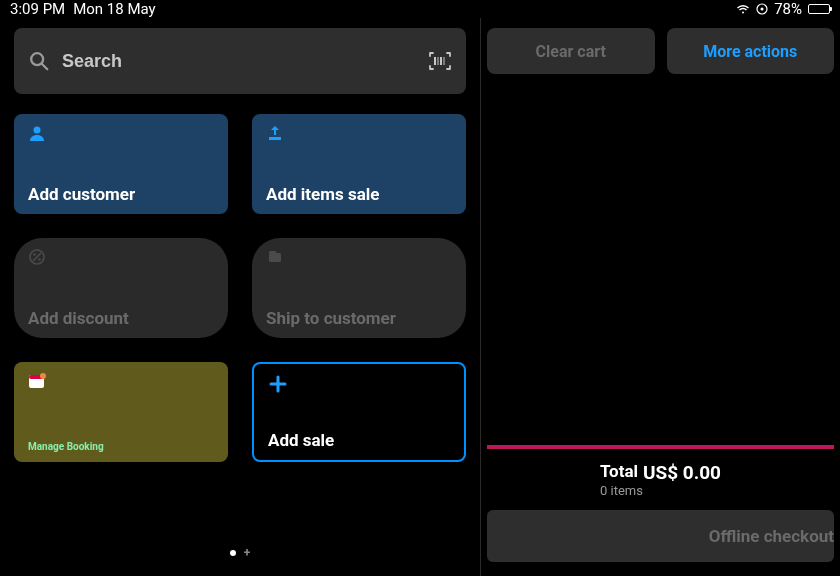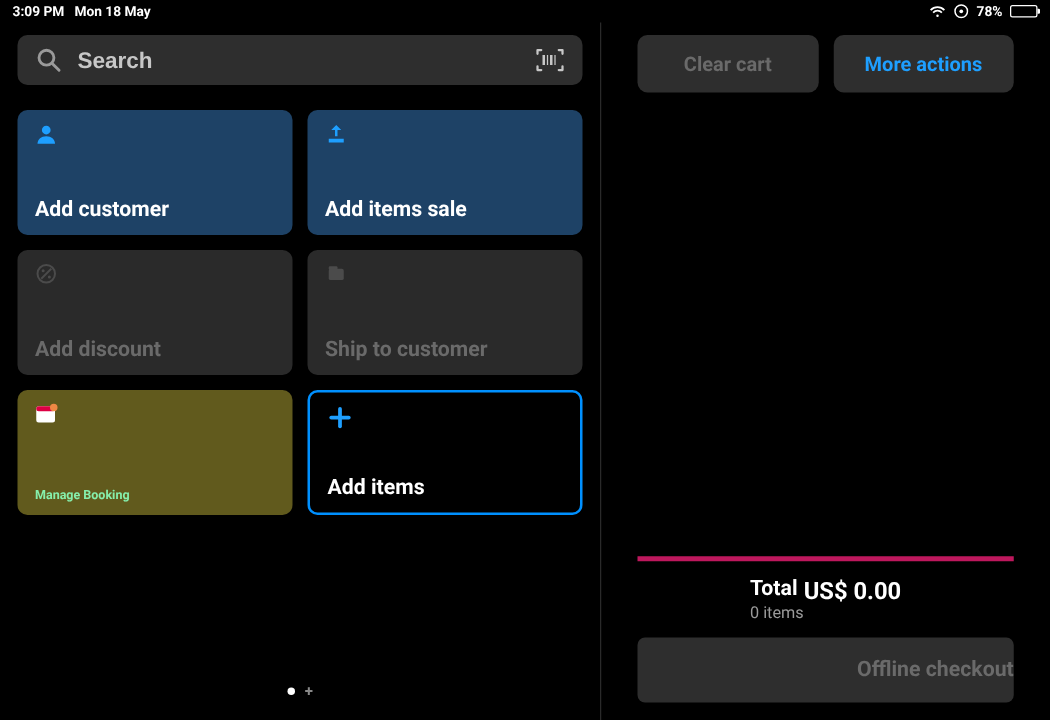--- a/index.html
+++ b/index.html
@@ -9,22 +9,22 @@
     font-family: -apple-system, BlinkMacSystemFont, "Segoe UI", Roboto, sans-serif;
     color: #fff;
     overflow: hidden;
     position: relative;
   }
   .status-bar {
     height: 18px;
     display: flex;
     align-items: center;
     padding: 0 10px;
-    font-size: 11px;
-    font-weight: 700;
+    font-size: 15px;
+    font-weight: 400;
     color: #fff;
   }
   .status-left { display: flex; gap: 8px; }
   .status-right { margin-left: auto; display: flex; align-items: center; gap: 6px; }
   .battery-icon {
     width: 22px; height: 10px;
     border: 1px solid #fff; border-radius: 2px;
     position: relative;
     display: inline-block;
   }
@@ -42,61 +42,61 @@
     width: 480px;
     padding: 10px 14px;
     display: flex;
     flex-direction: column;
   }
   .right-pane {
     flex: 1;
     border-left: 1px solid #2a2a2a;
     display: flex;
     flex-direction: column;
-    padding: 10px 29px;
+    padding: 10px 6px;
   }
   .search-bar {
     background: #2e2e2e;
     border-radius: 8px;
-    height: 40px;
+    height: 66px;
     display: flex;
     align-items: center;
     padding: 0 14px;
     gap: 12px;
   }
   .search-input {
     flex: 1;
     background: transparent;
     border: none;
     color: #fff;
     font-size: 18px;
     font-weight: 600;
     outline: none;
   }
   .search-input::placeholder { color: #c7c7c7; }
   .tiles {
     margin-top: 20px;
     display: grid;
     grid-template-columns: 1fr 1fr;
     grid-auto-rows: 100px;
-    gap: 12px;
+    gap: 24px;
   }
   .tile {
     border-radius: 8px;
     padding: 10px 14px;
     display: flex;
     flex-direction: column;
     justify-content: space-between;
     cursor: pointer;
   }
   .tile .icon { width: 18px; height: 18px; }
   .tile .label { font-size: 17px; font-weight: 700; }
   .tile .sublabel { font-size: 10px; font-weight: 700; color: #86efac; margin-top:2px;}
   .tile-blue { background: #1e4266; }
-  .tile-dark { background: #2a2a2a; }
+  .tile-dark { background: #2a2a2a; border-radius: 28px; }
   .tile-olive { background: #615a1d; }
   .tile-outline { background: #000; border: 2px solid #0090ff; }
   .tile-disabled .label { color: #6a6a6a; }
   .tile-disabled .icon svg { opacity: 0.35; }
   .page-indicator {
     margin-top: auto;
     margin-bottom: 6px;
     display: flex;
     justify-content: center;
     gap: 8px;
@@ -252,21 +252,21 @@
         </div>
       </div>
 
       <div class="tile tile-outline">
         <span class="icon">
           <svg width="20" height="20" viewBox="0 0 20 20">
               <line x1="10" y1="3" x2="10" y2="17" stroke="#1e9fff" stroke-width="3" stroke-linecap="round"></line>
               <line x1="3" y1="10" x2="17" y2="10" stroke="#1e9fff" stroke-width="3" stroke-linecap="round"></line>
             </svg>
         </span>
-        <span class="label">Add items</span>
+        <span class="label">Add sale</span>
       </div>
     </div>
 
     <div class="page-indicator">
       <span class="dot active"></span>
       <span style="color:#888;font-size:12px;font-weight:bold;">+</span>
     </div>
   </div>
 
   <div class="right-pane">

